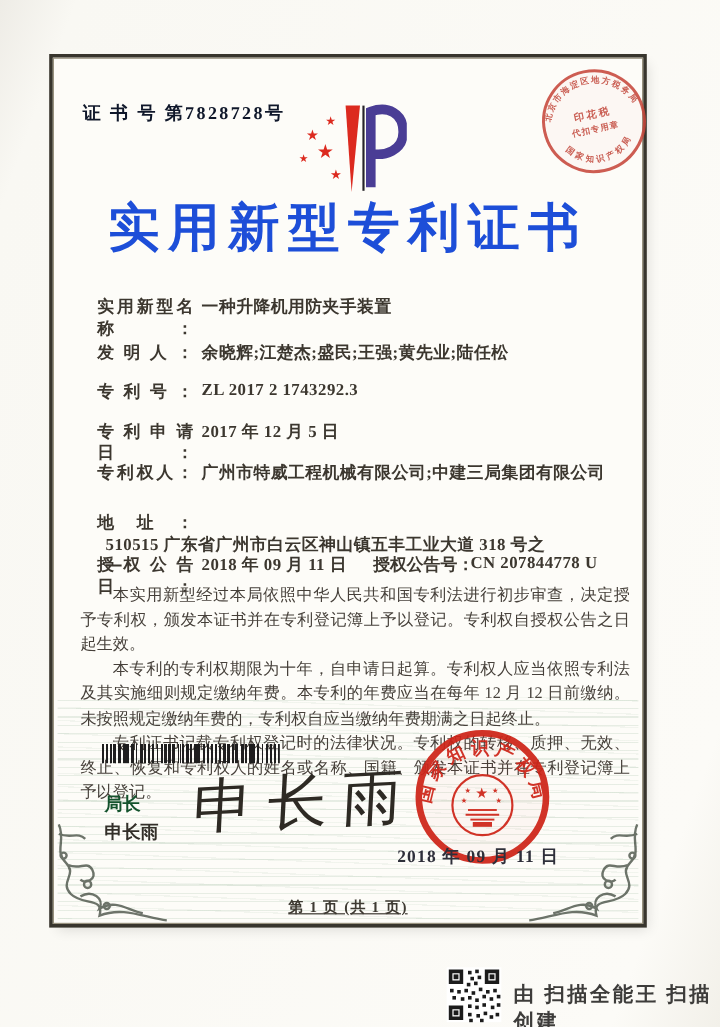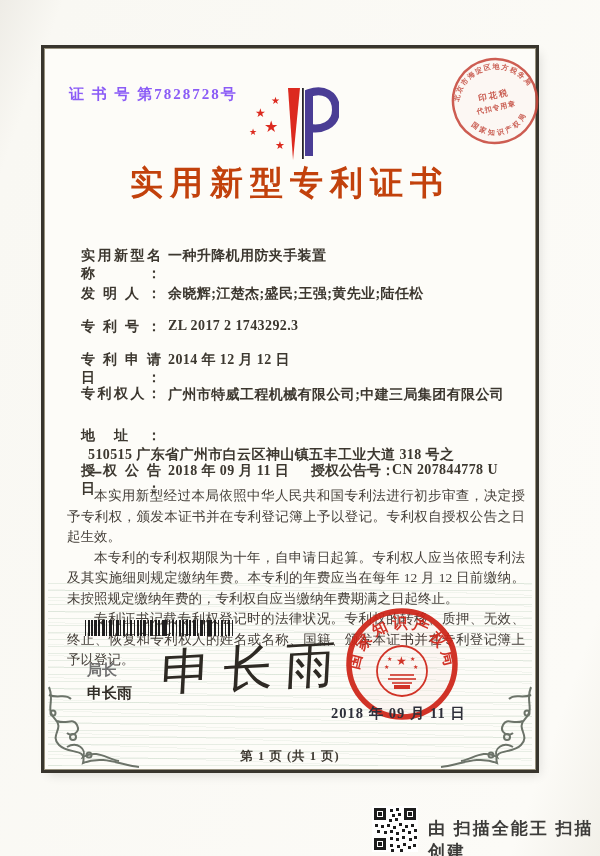--- a/index.html
+++ b/index.html
@@ -10,24 +10,24 @@
 
   
   .cert { position:absolute; left:44px; top:48px; width:492px; height:722px;
           background:#fdfcf8; border:1px solid #98927f;
           box-shadow:0 0 0 3px #38352d, 4px 5px 10px rgba(0,0,0,0.12); }
   .guilloche { position:absolute; left:3px; right:3px; bottom:3px; height:185px;
           background:repeating-linear-gradient(0deg, rgba(142,176,146,0.20) 0 1px, transparent 1px 7px),
                      repeating-linear-gradient(2deg, rgba(142,176,146,0.10) 0 1px, transparent 1px 11px); }
 
   .cert-no { position:absolute; left:24px; top:36px; font-size:15px; font-weight:600;
-             letter-spacing:2px; color:#8b5cf6;text-align:right; }
+             letter-spacing:2px; color:#0f172a;text-align:right; }
 
   .title { position:absolute; left:0; top:112px; width:100%; text-align:center;
-           font-size:33px; font-weight:700; letter-spacing:7px; color:#c2410c; }
+           font-size:43px; font-weight:700; letter-spacing:7px; color:#1d4ed8; }
 
   
   .logo { position:absolute; left:202px; top:36px; }
 
   
   .tax-stamp { position:absolute; left:404px; top:6px; transform:rotate(-12deg); opacity:.87; }
 
   
   .row { position:absolute; left:36px; right:18px; font-size:14px; color:#3c372f; }
   .lbl { display:inline-block; width:80px; text-align:justify; text-align-last:justify;
@@ -43,32 +43,32 @@
            line-height:20.5px; color:#46403a; text-align:justify; }
   .paras p { text-indent:2em; font-weight:500;font-family:Liberation Serif, serif; }
 
   
   .barcode { position:absolute; left:40px; top:571px; width:148px; height:16px;
     background-image:
       repeating-linear-gradient(90deg,#1e1e1e 0 1.5px,transparent 1.5px 3.5px),
       repeating-linear-gradient(90deg,#1e1e1e 0 1px,transparent 1px 6.5px),
       repeating-linear-gradient(90deg,transparent 0 9px,#1e1e1e 9px 11.5px,transparent 11.5px 23px); }
 
-  .director-title { position:absolute; left:42px; top:612px; font-size:15px; font-weight:700; color:#737373; }
+  .director-title { position:absolute; left:42px; top:612px; font-size:15px; font-weight:700; color:#14532d; }
   .director-name  { position:absolute; left:42px; top:635px; font-size:15px; font-weight:700; color:#332f29; }
   .autograph { position:absolute; left:116px; top:586px; font-size:50px; color:#2e2a24;
                letter-spacing:12px; transform:rotate(-3deg) skewX(-6deg); font-weight:400; }
 
   
   .seal { position:absolute; left:298px; top:556px; opacity:.93; z-index:2; }
   .seal-date { position:absolute; left:286px; top:655px; font-size:14.5px; font-weight:700;
                color:#2e2f3a; letter-spacing:1px; z-index:3; }
 
   .footer { position:absolute; left:0; top:699px; width:100%; text-align:center;
-            font-size:12.5px; font-weight:600; color:#3e3a32; letter-spacing:1px; }
+            font-size:12.5px; font-weight:600; color:#3e3a32; letter-spacing:1px;text-decoration:underline; }
 
   .orn { position:absolute; bottom:-2px; opacity:.85; }
   .orn-left { left:-2px; }
   .orn-right { right:-2px; transform:scaleX(-1); }
 
   
   .qr { position:absolute; left:372px; top:806px; }
   .wm-text { position:absolute; left:428px; top:817px; font-size:17px; font-weight:600;
              color:#3d3c3a; letter-spacing:2px;
              font-family:"Liberation Sans","DejaVu Sans",sans-serif; }
@@ -120,21 +120,21 @@
     <div class="row" style="top:198px">
       <span class="lbl">实用新型名称：</span><span class="val">一种升降机用防夹手装置</span>
     </div>
     <div class="row" style="top:236px">
       <span class="lbl">发明人：</span><span class="val">余晓辉;江楚杰;盛民;王强;黄先业;陆任松</span>
     </div>
     <div class="row" style="top:269px">
       <span class="lbl">专利号：</span><span class="val">ZL 2017 2 1743292.3</span>
     </div>
     <div class="row" style="top:302px">
-      <span class="lbl">专利申请日：</span><span class="val">2014 年 12 月 12 日</span>
+      <span class="lbl">专利申请日：</span><span class="val">2017 年 12 月 5 日</span>
     </div>
     <div class="row" style="top:336px">
       <span class="lbl">专利权人：</span><span class="vals"><span>广州市特威工程机械有限公司;中建三局集团有限公司</span></span>
     </div>
     <div class="row" style="top:378px">
       <span class="lbl">地址：</span><span class="vals"><span>510515 广东省广州市白云区神山镇五丰工业大道 318 号之</span><span>一</span></span>
     </div>
     <div class="row" style="top:413px">
       <span class="lbl">授权公告日：</span><span class="val">2018 年 09 月 11 日</span>
       <span class="g2"><span class="lbl">授权公告号：</span><span class="val">CN 207844778 U</span></span>

